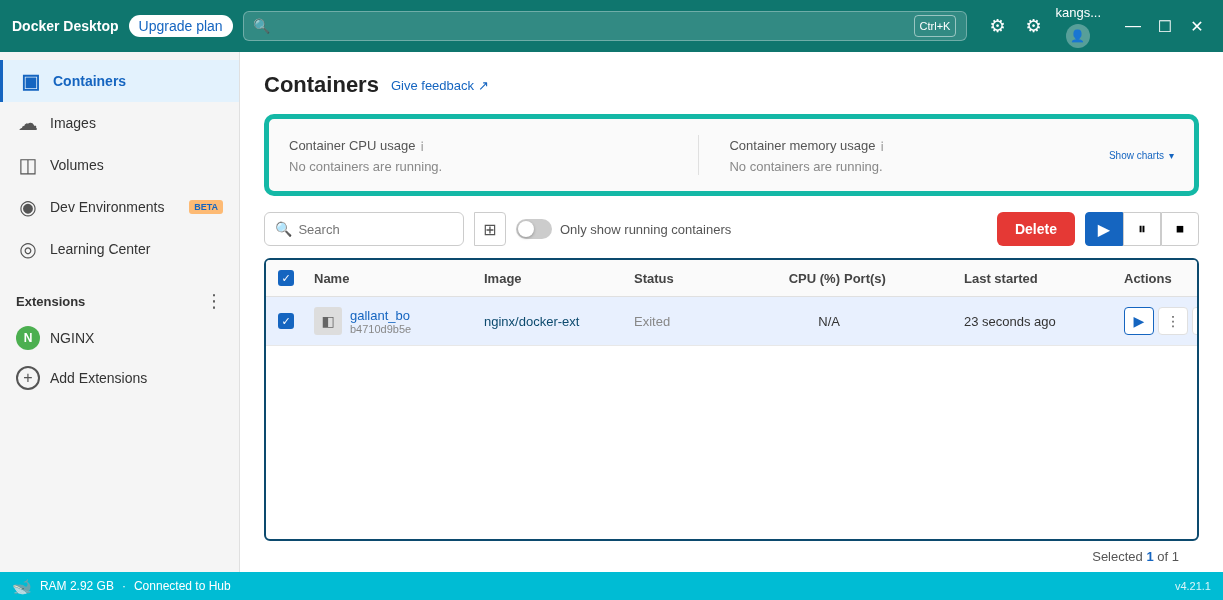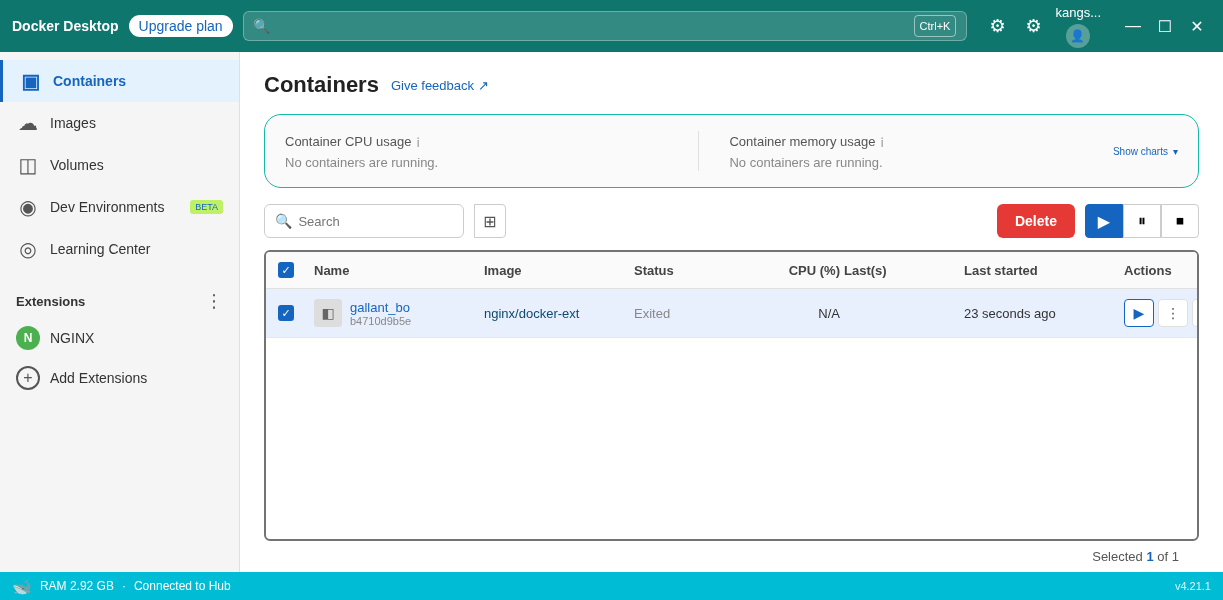--- a/index.html
+++ b/index.html
@@ -94,24 +94,24 @@
     .sidebar-item.active {
       background: #e3f2fd;
       color: #1565c0;
       font-weight: 600;
       border-left: 3px solid #1565c0;
     }
     .sidebar-item.active .sidebar-icon { color: #1565c0; }
     .sidebar-icon { font-size: 20px; width: 24px; text-align: center; color: #555; }
     .sidebar-label { flex: 1; }
     .badge {
-      background: #bef264;
+      background: #fdba74;
       color: #1565c0;
       font-size: 9px;
-      font-weight: 400;
+      font-weight: 700;
       padding: 2px 5px;
       border-radius: 3px;
       text-transform: uppercase;
     }
     .sidebar-section {
       padding: 12px 16px 6px;
       display: flex;
       align-items: center;
       justify-content: space-between;
     }
@@ -161,22 +161,22 @@
     }
     .content-title { font-size: 22px; font-weight: 700; color: #222; }
     .feedback-link { color: #1565c0; font-size: 13px; text-decoration: none; display: flex; align-items: center; gap: 4px; cursor: pointer; }
 
     
     .stats-row {
       display: flex;
       align-items: center;
       padding: 16px 20px;
       background: #fafafa;
-      border: 1px solid #14b8a6;
-      border-radius: 17px;
+      border: 5px solid #14b8a6;
+      border-radius: 10px;
       margin-bottom: 16px;
     }
     .stat-block { flex: 1; }
     .stat-label { font-size: 13px; color: #555; display: flex; align-items: center; gap: 5px; margin-bottom: 4px; }
     .stat-info { color: #999; font-size: 13px; cursor: default; }
     .stat-value { font-size: 13px; color: #888; }
     .stat-divider { width: 1px; height: 40px; background: #e0e0e0; margin: 0 30px; }
     .show-charts-btn {
       margin-left: auto;
       color: #1565c0;
@@ -271,21 +271,21 @@
       font-size: 16px;
     }
     .action-btn.blue { background: #1565c0; border-color: #1565c0; color: white; }
     .action-btn:first-of-type { border-radius: 4px 0 0 4px; }
     .action-btn-group { display: flex; }
     .action-btn-group .action-btn:first-child { border-radius: 4px 0 0 4px; }
     .action-btn-group .action-btn:last-child { border-radius: 0 4px 4px 0; }
 
     
     .containers-table {
-      border: 2px solid #737373;
+      border: 2px solid #0c4a6e;
       border-radius: 6px;
       overflow: hidden;
       flex: 1;
       display: flex;
       flex-direction: column;
     }
     .table-header {
       display: flex;
       align-items: center;
       background: #fafafa;
@@ -474,20 +474,26 @@
       <div class="toolbar">
         <div class="search-input-wrap">
           <span class="s-icon">🔍</span>
           <input type="text" placeholder="Search" style="">
         </div>
 
         <div class="view-toggle">
           <button class="view-btn">⊞</button>
         </div>
 
+        <div class="toggle-wrap">
+          <div class="toggle-switch">
+            <div class="knob"></div>
+          </div>
+          <span>Only show running containers</span>
+        </div>
 
         <div class="toolbar-spacer"></div>
 
         <button class="delete-btn">Delete</button>
 
         <div class="action-btn-group">
           <button class="action-btn blue">▶</button>
           <button class="action-btn">⏸</button>
           <button class="action-btn">⏹</button>
         </div>
@@ -495,21 +501,21 @@
 
       <div class="containers-table">
         <div class="table-header">
           <div class="col-check">
             <input type="checkbox" class="checkbox" checked="" style="">
           </div>
           <div class="col-name">Name</div>
           <div class="col-image">Image</div>
           <div class="col-status">Status</div>
           <div class="col-cpu">CPU (%)</div>
-          <div class="col-ports">Last(s)</div>
+          <div class="col-ports">Port(s)</div>
           <div class="col-started">Last started</div>
           <div class="col-actions">Actions</div>
         </div>
 
         <div class="table-row-wrap">
           <div class="col-check">
             <input type="checkbox" class="checkbox" checked="" style="">
           </div>
           <div class="col-name" style="display:flex;align-items:center;">
             <div class="container-icon">◧</div>

